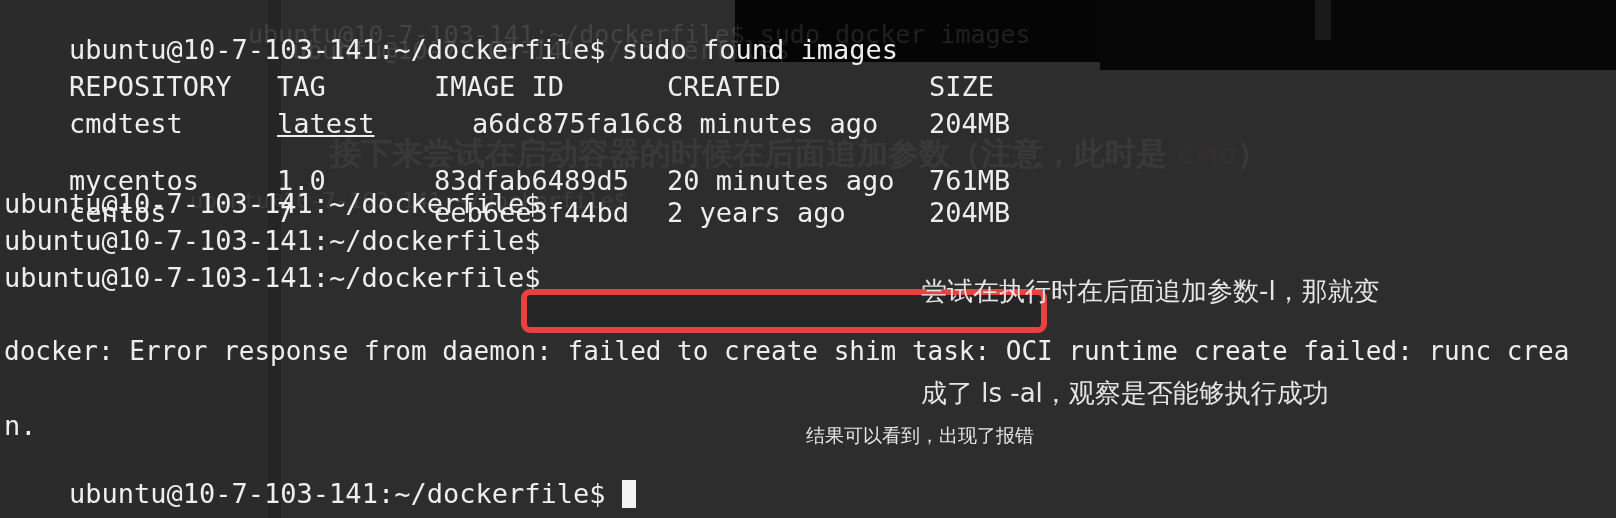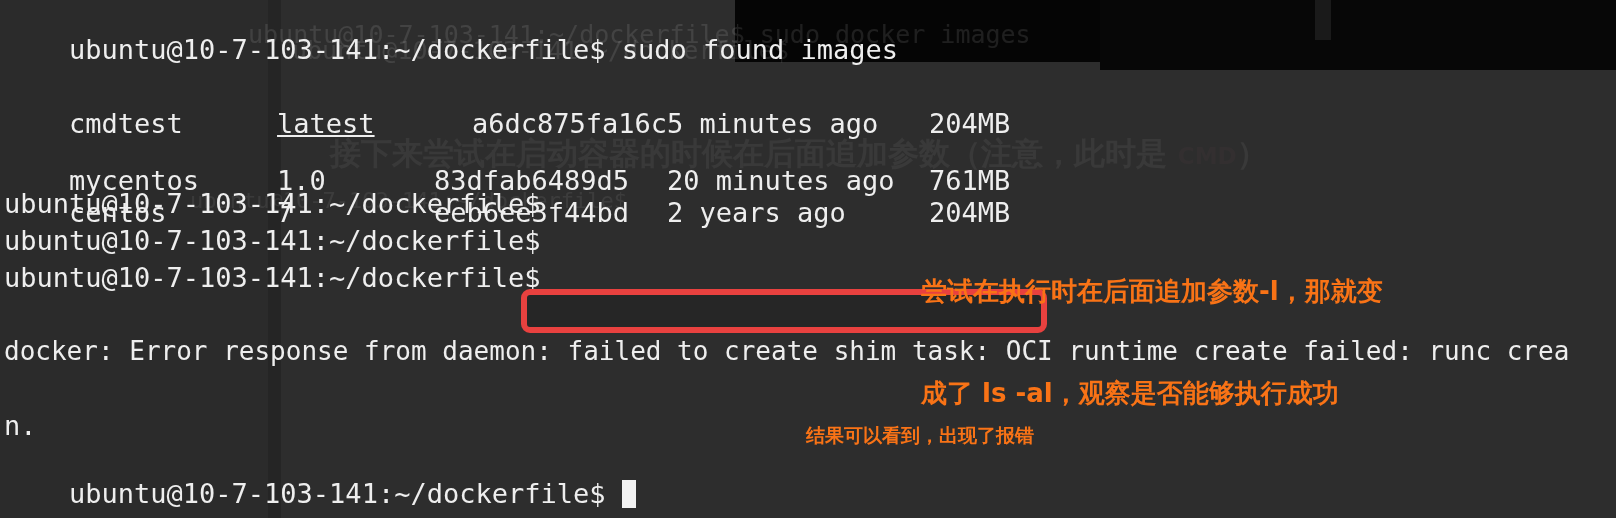--- a/index.html
+++ b/index.html
@@ -93,23 +93,23 @@
     border: 6px solid #e8413f;
     border-radius: 9px;
     background: #262626;
     box-sizing: border-box;
     pointer-events: none;
   }
 
   
   .annot {
     position: absolute;
-    color: #f97316;
+    color: #e5e5e5;
     font-family: "DejaVu Sans", sans-serif;
-    font-weight: bold;
+    font-weight: normal;
     white-space: pre;
     font-size: 26px;
     line-height: 34px;
   }
   .annot-top { left: 921px; top: 206px; }
   .annot-bottom { left: 806px; top: 418px; font-size: 19px; }
 </style>
 </head>
 <body>
 
@@ -128,23 +128,26 @@
   <div class="ghost" style="left:190px; top:188px; font-size:22px; opacity:0.07;">ubuntu@10-7-103-141:~/dockerfile$</div>
 
   <div class="ghost-cjk" style="left:330px; top:133px; font-size:31px;">
     <span>接下来尝试在启动容器的时候在后面追加参数（注意，此时是 </span><span class="cmd-tag" style="font-size:23px; opacity:0.5;">CMD</span><span>）</span>
   </div>
 
   <div class="line" style="top:3px;">
     <span>ubuntu@10-7-103-141:~/dockerfile$</span><span> </span><span>sudo found images</span>
   </div>
 
+  <div class="line" style="top:40px;">
+    <span style="display:inline-block;width:208px;">REPOSITORY</span><span style="display:inline-block;width:157px;">TAG</span><span style="display:inline-block;width:233px;">IMAGE ID</span><span style="display:inline-block;width:262px;">CREATED</span><span>SIZE</span>
+  </div>
 
   <div class="line" style="top:77px;">
-    <span style="display:inline-block;width:208px;">cmdtest</span><span style="display:inline-block;width:157px;text-decoration:underline;">latest</span><span style="display:inline-block;width:233px;text-align:right;">a6dc875fa16c</span><span style="display:inline-block;width:262px;">5 minutes ago</span><span>204MB</span>
+    <span style="display:inline-block;width:208px;">cmdtest</span><span style="display:inline-block;width:157px;text-decoration:underline;">latest</span><span style="display:inline-block;width:233px;text-align:right;">a6dc875fa16c</span><span style="display:inline-block;width:262px;">8 minutes ago</span><span>204MB</span>
   </div>
 
   <div class="line" style="top:114px;">
     <span style="display:inline-block;width:208px;">mycentos</span><span style="display:inline-block;width:157px;">1.0</span><span style="display:inline-block;width:233px;margin-top:20px;">83dfab6489d5</span><span style="display:inline-block;width:262px;">20 minutes ago</span><span>761MB</span>
   </div>
 
   <div class="line" style="top:166px;">
     <span style="display:inline-block;width:208px;">centos</span><span style="display:inline-block;width:157px;">7</span><span style="display:inline-block;width:233px;">eeb6ee3f44bd</span><span style="display:inline-block;width:262px;">2 years ago</span><span>204MB</span>
   </div>
 

